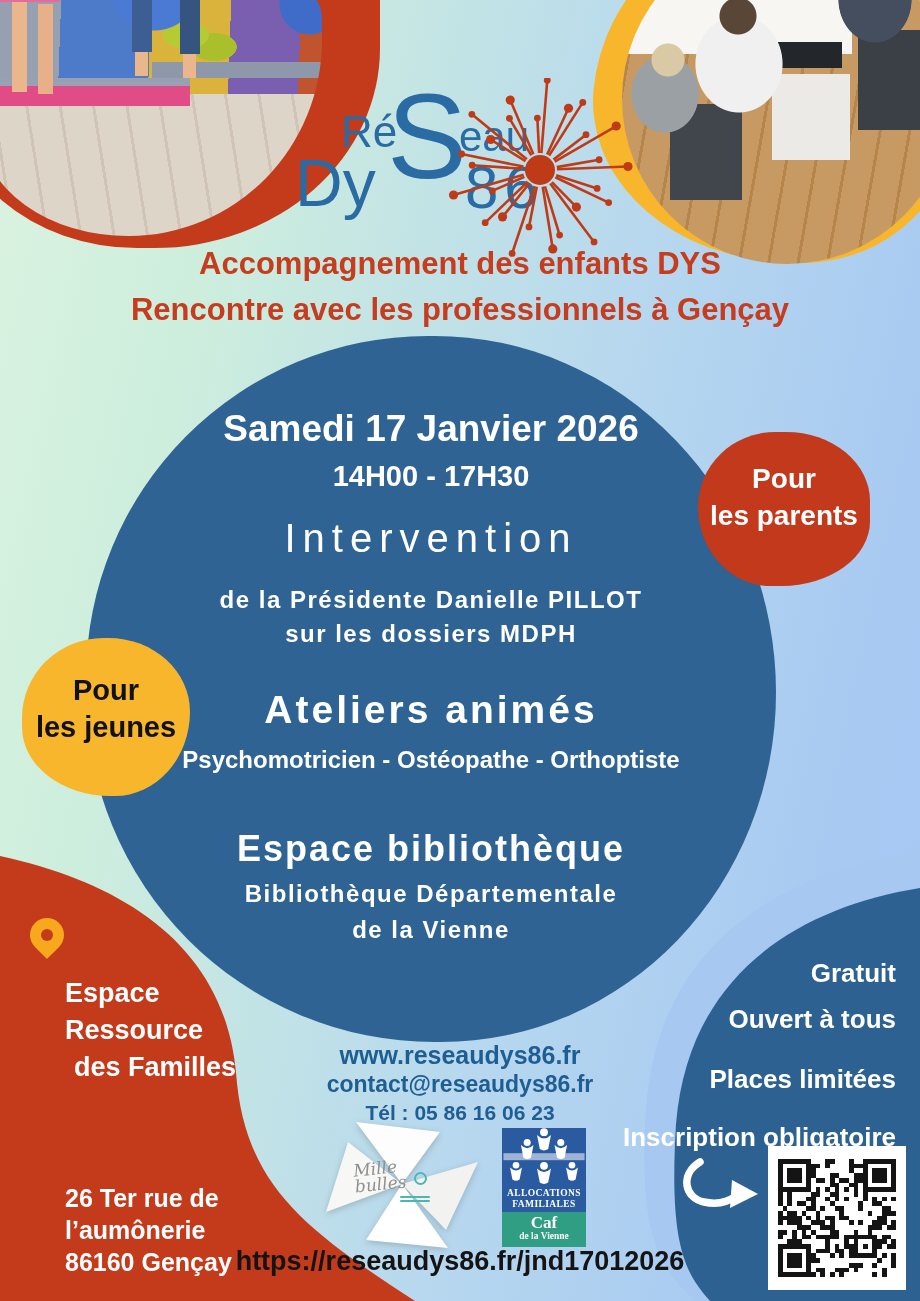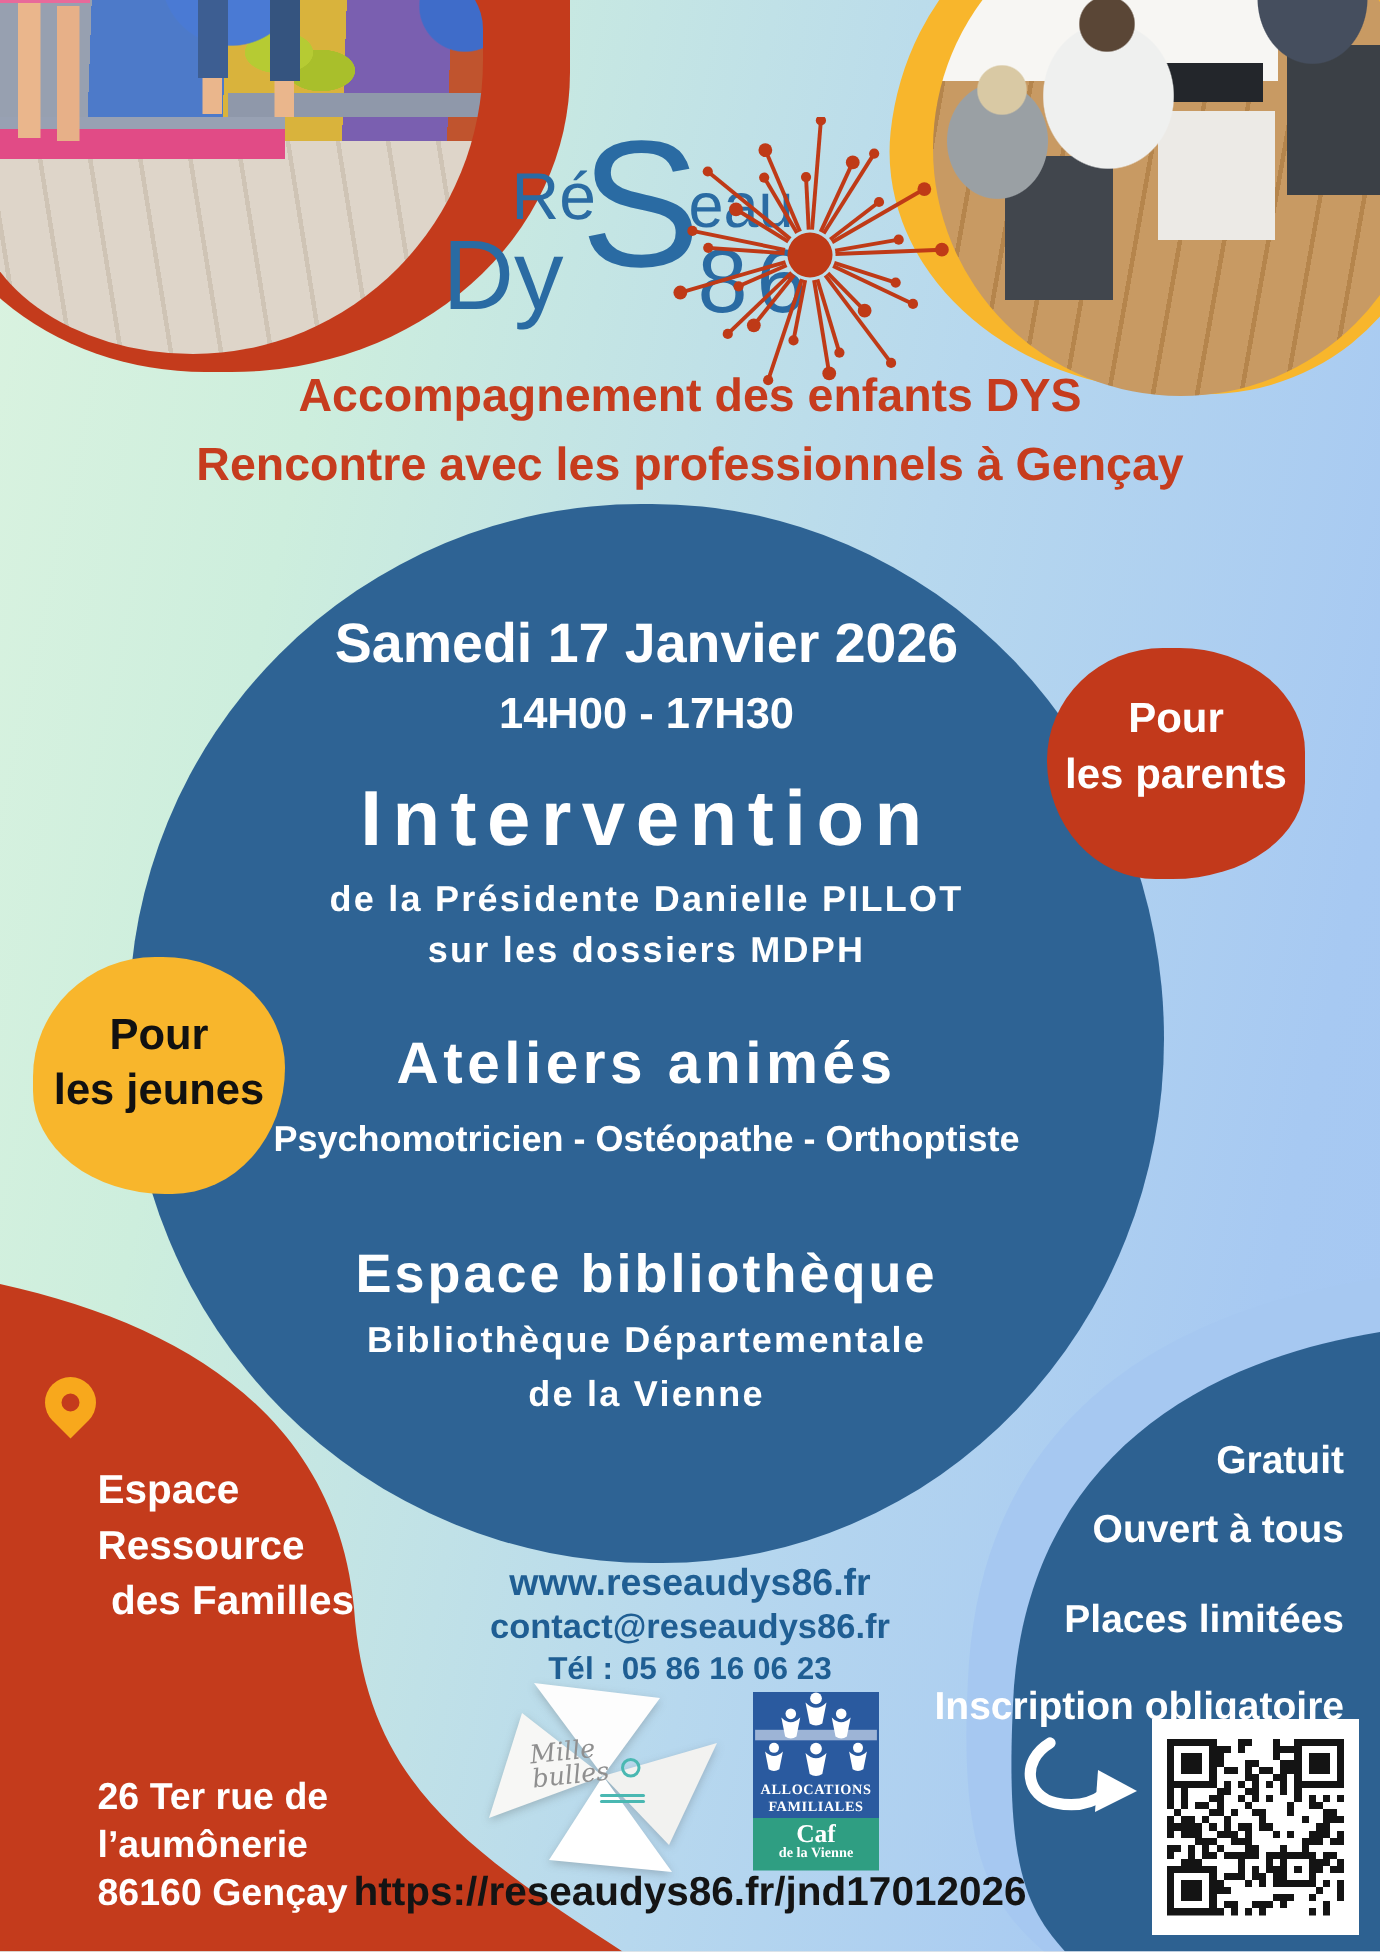--- a/index.html
+++ b/index.html
@@ -81,21 +81,21 @@
   .headline{width:100%;text-align:center;z-index:4;color:#c63c1e;font-weight:700;font-size:31px;}
   .headline.l1{top:246px;}
   .headline.l2{top:292px;}
 
   
   .circle-main{left:86px;top:336px;width:690px;height:706px;background:#2e6394;z-index:3;
     border-radius:50% 50% 49% 51% / 49% 51% 50% 50%;}
   .circle-main > div{position:absolute;width:100%;text-align:center;color:#ffffff;}
   .ev-date{top:72px;font-size:37px;font-weight:700;}
   .ev-time{top:124px;font-size:29px;font-weight:700;color:#f2a71b;}
-  .ev-int{top:180px;font-size:52px;font-weight:700;letter-spacing:7px;}
+  .ev-int{top:180px;font-size:40px;font-weight:400;letter-spacing:7px;}
   .ev-s1l1{top:250px;font-size:24px;font-weight:700;color:#f2b21d;letter-spacing:1.5px;}
   .ev-s1l2{top:284px;font-size:24px;font-weight:700;color:#f2b21d;letter-spacing:1.5px;}
   .ev-s2t{top:352px;font-size:39px;font-weight:700;letter-spacing:3px;}
   .ev-s2d{top:410px;font-size:24px;font-weight:700;}
   .ev-s3t{top:492px;font-size:36px;font-weight:700;letter-spacing:2px;}
   .ev-s3l1{top:544px;font-size:24px;font-weight:600;letter-spacing:1.5px;}
   .ev-s3l2{top:580px;font-size:24px;font-weight:600;letter-spacing:1.5px;}
 
   
   .badge{z-index:4;text-align:center;font-weight:700;}

